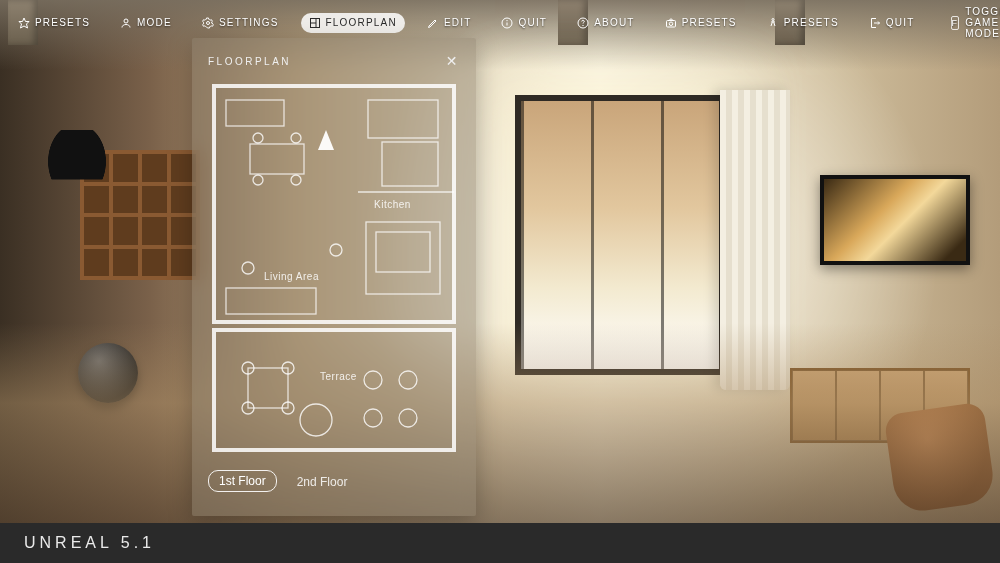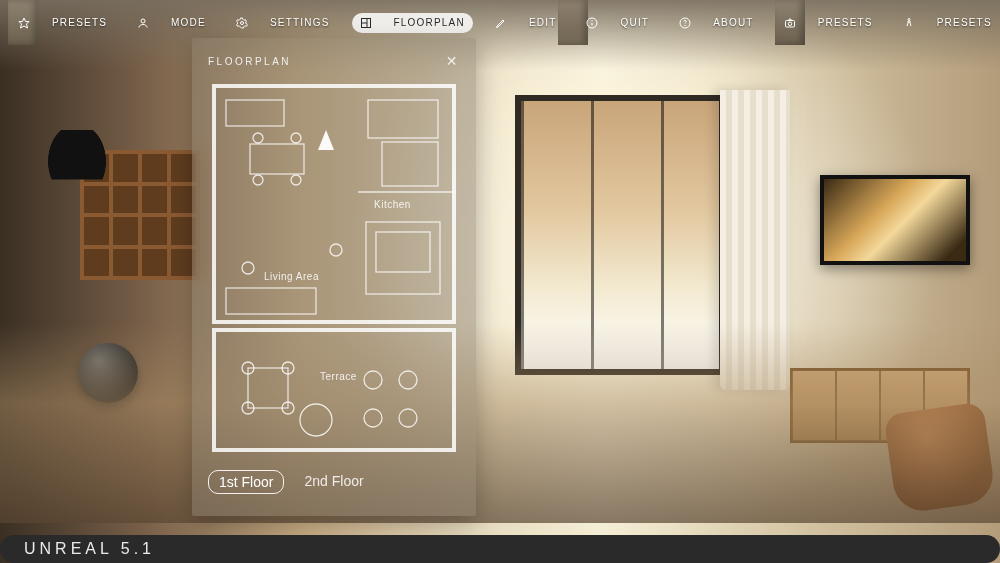--- a/index.html
+++ b/index.html
@@ -14,21 +14,21 @@
   }
 
   
   .topbar {
     position: absolute; top: 6px; left: 10px; right: 10px;
     display: flex; align-items: center; gap: 14px;
     color: #fff; font-size: 10px; letter-spacing: 1.2px;
     text-shadow: 0 1px 2px rgba(0,0,0,0.6);
   }
   .menu-item {
-    display: inline-flex; align-items: center; gap: 22px;
+    display: inline-flex; align-items: center; gap: 5px;
     padding: 4px 8px; border-radius: 10px; cursor: pointer;
     white-space: nowrap;
   }
   .menu-item.active {
     background: rgba(255,255,255,0.85);
     color: #2a2a2a; text-shadow: none;
   }
   .menu-icon { width: 12px; height: 12px; display: inline-flex; align-items: center; justify-content: center; }
   .menu-icon svg { width: 100%; height: 100%; }
   .spacer { flex: 1; }
@@ -152,41 +152,40 @@
   .close-x { cursor: pointer; font-size: 14px; line-height: 1; }
 
   .plan-svg { width: 100%; height: 378px; display: block; }
   .plan-svg .wall { fill: none; stroke: rgba(255,255,255,0.85); stroke-width: 4; }
   .plan-svg .thin { fill: none; stroke: rgba(255,255,255,0.75); stroke-width: 1.3; }
   .plan-svg .dot  { fill: none; stroke: rgba(255,255,255,0.8); stroke-width: 1.3; }
   .plan-svg text { fill: rgba(255,255,255,0.85); font-size: 10px; letter-spacing: 0.5px; }
   .plan-svg .marker { fill: rgba(255,255,255,0.95); }
 
   .floor-tabs {
-    display: flex; gap: 10px; align-items: flex-start; margin-top: 12px;
-    font-size: 14px;
+    display: flex; gap: 10px; align-items: flex-end; margin-top: 12px;
+    font-size: 12px;
   }
   .floor-tab {
     padding: 3px 10px; border-radius: 10px; cursor: pointer;
     color: rgba(255,255,255,0.85);
   }
   .floor-tab.active {
     border: 1px solid rgba(255,255,255,0.9);
     color: #fff;
   }
 
   
   .bottombar {
-    position: absolute; left: 0; right: 0; bottom: 0; height: 28px;
+    position: absolute; left: 0; right: 0; bottom: 0; height: 40px;
     background: #2a2a2a;
     display: flex; align-items: center; justify-content: space-between;
     padding: 0 24px;
     color: #eaeaea; letter-spacing: 4px; font-size: 16px; font-weight: 300;
     z-index: 6;
-    border-radius: 17px;
   }
 </style>
 </head>
 <body>
 
 <div class="room-layer">
   <div class="ceiling"></div>
   <div class="beam b1"></div>
   <div class="beam b2"></div>
   <div class="beam b3"></div>

